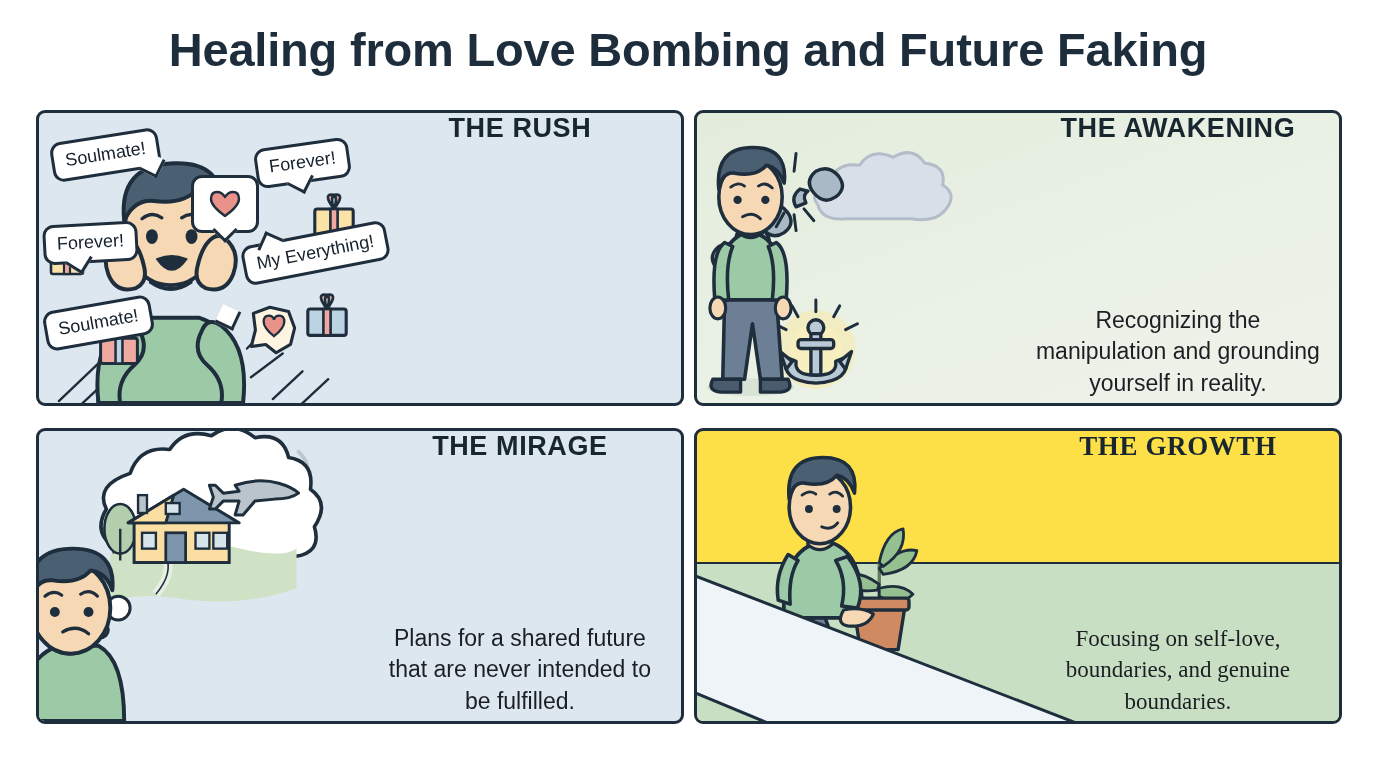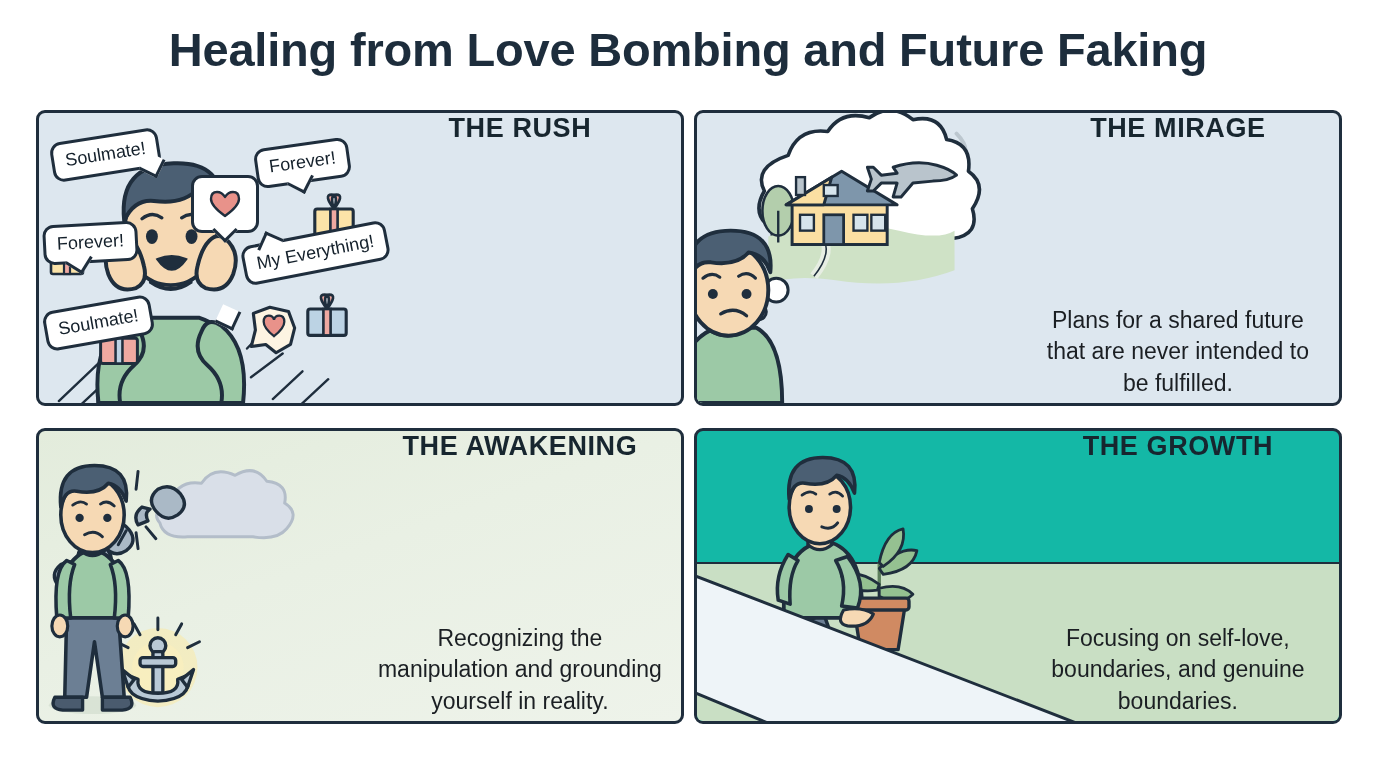--- a/index.html
+++ b/index.html
@@ -89,21 +89,21 @@
     text-align: center;
     max-width: 290px;
   }
 
   
   #panel-rush   { background: #dde7ef; }
   #panel-mirage { background: #dde7ef; }
   #panel-awakening {
     background: linear-gradient(160deg,#e3ecdc 0%,#e9f0e4 45%,#eef3ea 100%);
   }
-  #panel-growth { background: #14b8a6; }
+  #panel-growth { background: #fde047; font-family: Liberation Serif, serif; }
 
   .growth-ground {
     position: absolute;
     left: 0; right: 0; bottom: 0;
     height: 54%;
     background: #c9dfc4;
     border-top: 2.5px solid #1f2e3d;
   }
   .growth-path {
     position: absolute;
@@ -279,20 +279,104 @@
           <span>Soulmate!</span>
           <span class="tail"></span>
         </div>
       </div>
 
       <div class="panel-text">
         <div class="panel-heading">THE RUSH</div>
       </div>
     </div>
 
+    <div class="panel" id="panel-awakening">
+      <div class="panel-art">
+        <svg class="art-svg" viewBox="0 0 337 290" preserveAspectRatio="xMidYMax meet">
+
+          <g>
+            <path d="M132 70 q8 -24 32 -20 q12 -18 34 -8 q20 -12 32 6 q22 2 18 22 q16 10 2 26
+                     q-10 12 -34 8 l-66 0 q-24 2 -28 -14 q-10 -12 10 -20 z" fill="#d9dfe8" stroke="#b3bdc9" stroke-width="3" stroke-linejoin="round"></path>
+          </g>
+
+          <g>
+            <g fill="#aab9c6" stroke="#1f2e3d" stroke-width="3.4" stroke-linejoin="round">
+              <path d="M22 132 q-12 10 -2 22 q10 12 22 4 q12 -9 3 -21 q-10 -12 -23 -5 z"></path>
+              <path d="M46 112 q-12 10 -2 22 q10 12 22 4 q12 -9 3 -21 q-10 -12 -23 -5 z"></path>
+              <path d="M68 92 q-12 10 -2 22 q10 12 22 4 q12 -9 3 -21 q-10 -12 -23 -5 z"></path>
+            </g>
+            <g fill="#aab9c6" stroke="#1f2e3d" stroke-width="3.4" stroke-linejoin="round">
+              <path d="M120 56 q-12 10 -2 22 q10 12 22 4 q12 -9 3 -21 q-10 -12 -23 -5 z"></path>
+              <path d="M104 74 q-10 8 -4 18 l10 -4 q-4 -8 2 -12 z"></path>
+            </g>
+
+            <g stroke="#1f2e3d" stroke-width="3" stroke-linecap="round">
+              <line x1="86" y1="58" x2="80" y2="42"></line>
+              <line x1="98" y1="56" x2="100" y2="38"></line>
+              <line x1="74" y1="66" x2="60" y2="56"></line>
+              <line x1="108" y1="94" x2="118" y2="106"></line>
+              <line x1="98" y1="100" x2="100" y2="116"></line>
+              <line x1="88" y1="98" x2="80" y2="112"></line>
+            </g>
+          </g>
+
+          <g>
+            <circle cx="120" cy="236" r="40" fill="#f9e9a6" opacity="0.55"></circle>
+            <circle cx="120" cy="236" r="26" fill="#fbf0bc" opacity="0.6"></circle>
+            <g stroke="#1f2e3d" stroke-width="3" stroke-linecap="round">
+              <line x1="120" y1="198" x2="120" y2="186"></line>
+              <line x1="102" y1="203" x2="96" y2="192"></line>
+              <line x1="138" y1="203" x2="144" y2="192"></line>
+              <line x1="90" y1="216" x2="78" y2="210"></line>
+              <line x1="150" y1="216" x2="162" y2="210"></line>
+            </g>
+            <g fill="#b9c9d6" stroke="#1f2e3d" stroke-width="3.4" stroke-linejoin="round">
+              <circle cx="120" cy="214" r="8"></circle>
+              <rect x="115" y="220" width="10" height="42" rx="2"></rect>
+              <rect x="102" y="226" width="36" height="9" rx="3"></rect>
+              <path d="M90 244 q-6 24 30 26 q36 -2 30 -26 l-10 4 q2 14 -20 14 q-22 0 -20 -14 z"></path>
+              <path d="M84 238 l12 10 l-6 8 z"></path>
+              <path d="M156 238 l-12 10 l6 8 z"></path>
+            </g>
+          </g>
+
+          <ellipse cx="54" cy="274" rx="44" ry="9" fill="#d6e0d2" opacity="0.85"></ellipse>
+
+          <path d="M28 180 l52 0 l6 86 l-22 0 l-8 -56 l-8 56 l-22 0 z" fill="#6c7f94" stroke="#1f2e3d" stroke-width="3.6" stroke-linejoin="round"></path>
+
+          <path d="M16 266 q-6 12 8 13 l20 0 l0 -13 z" fill="#4a5b6e" stroke="#1f2e3d" stroke-width="3.4" stroke-linejoin="round"></path>
+          <path d="M64 266 l0 13 l20 0 q14 -1 8 -13 z" fill="#4a5b6e" stroke="#1f2e3d" stroke-width="3.4" stroke-linejoin="round"></path>
+
+          <path d="M18 186 q0 -60 36 -70 l0 0 q36 10 36 70 z" fill="#9cc9a6" stroke="#1f2e3d" stroke-width="3.8" stroke-linejoin="round"></path>
+
+          <path d="M18 186 q-4 -48 10 -58 l8 4 q-8 20 -4 54 z" fill="#9cc9a6" stroke="#1f2e3d" stroke-width="3.6" stroke-linejoin="round"></path>
+          <path d="M90 186 q4 -48 -10 -58 l-8 4 q8 20 4 54 z" fill="#9cc9a6" stroke="#1f2e3d" stroke-width="3.6" stroke-linejoin="round"></path>
+          <ellipse cx="21" cy="194" rx="8" ry="11" fill="#f6d9b4" stroke="#1f2e3d" stroke-width="3.2"></ellipse>
+          <ellipse cx="87" cy="194" rx="8" ry="11" fill="#f6d9b4" stroke="#1f2e3d" stroke-width="3.2"></ellipse>
+
+          <path d="M42 118 q12 10 24 0 l0 -14 -24 0 z" fill="#f6d9b4" stroke="#1f2e3d" stroke-width="3.4"></path>
+
+          <ellipse cx="54" cy="82" rx="32" ry="38" fill="#f6d9b4" stroke="#1f2e3d" stroke-width="3.6"></ellipse>
+          <path d="M22 74 q-4 -42 34 -42 q36 0 32 36 q-6 -16 -18 -18 q-10 12 -32 8 q-12 -2 -16 16 z" fill="#4b5f73" stroke="#1f2e3d" stroke-width="3.6" stroke-linejoin="round"></path>
+          <g stroke="#1f2e3d" stroke-width="2.8" fill="none" stroke-linecap="round">
+            <path d="M34 72 q8 -6 14 -1"></path>
+            <path d="M62 71 q7 -5 14 2"></path>
+          </g>
+          <circle cx="41" cy="85" r="4.2" fill="#1f2e3d"></circle>
+          <circle cx="69" cy="85" r="4.2" fill="#1f2e3d"></circle>
+          <path d="M46 102 q10 -6 18 2" stroke="#1f2e3d" stroke-width="3" fill="none" stroke-linecap="round"></path>
+        </svg>
+      </div>
+
+      <div class="panel-text">
+        <div class="panel-heading">THE AWAKENING</div>
+        <div class="panel-body">Recognizing the manipulation and grounding yourself in reality.</div>
+      </div>
+    </div>
+
     <div class="panel" id="panel-mirage">
       <div class="panel-art">
         <svg class="art-svg" viewBox="0 0 337 290" preserveAspectRatio="xMidYMax meet">
 
           <g stroke="#b9c4cc" stroke-width="4" fill="none" stroke-linecap="round" opacity="0.9">
             <path d="M240 28 q22 10 10 26 q-14 16 0 30 q14 14 0 28"></path>
             <path d="M262 18 q16 16 4 30 q-12 14 2 28"></path>
           </g>
 
           <g>
@@ -342,104 +426,20 @@
           <path d="M24 200 q14 -8 26 2" stroke="#1f2e3d" stroke-width="3.4" fill="none" stroke-linecap="round"></path>
         </svg>
       </div>
 
       <div class="panel-text">
         <div class="panel-heading">THE MIRAGE</div>
         <div class="panel-body">Plans for a shared future that are never intended to be fulfilled.</div>
       </div>
     </div>
 
-    <div class="panel" id="panel-awakening">
-      <div class="panel-art">
-        <svg class="art-svg" viewBox="0 0 337 290" preserveAspectRatio="xMidYMax meet">
-
-          <g>
-            <path d="M132 70 q8 -24 32 -20 q12 -18 34 -8 q20 -12 32 6 q22 2 18 22 q16 10 2 26
-                     q-10 12 -34 8 l-66 0 q-24 2 -28 -14 q-10 -12 10 -20 z" fill="#d9dfe8" stroke="#b3bdc9" stroke-width="3" stroke-linejoin="round"></path>
-          </g>
-
-          <g>
-            <g fill="#aab9c6" stroke="#1f2e3d" stroke-width="3.4" stroke-linejoin="round">
-              <path d="M22 132 q-12 10 -2 22 q10 12 22 4 q12 -9 3 -21 q-10 -12 -23 -5 z"></path>
-              <path d="M46 112 q-12 10 -2 22 q10 12 22 4 q12 -9 3 -21 q-10 -12 -23 -5 z"></path>
-              <path d="M68 92 q-12 10 -2 22 q10 12 22 4 q12 -9 3 -21 q-10 -12 -23 -5 z"></path>
-            </g>
-            <g fill="#aab9c6" stroke="#1f2e3d" stroke-width="3.4" stroke-linejoin="round">
-              <path d="M120 56 q-12 10 -2 22 q10 12 22 4 q12 -9 3 -21 q-10 -12 -23 -5 z"></path>
-              <path d="M104 74 q-10 8 -4 18 l10 -4 q-4 -8 2 -12 z"></path>
-            </g>
-
-            <g stroke="#1f2e3d" stroke-width="3" stroke-linecap="round">
-              <line x1="86" y1="58" x2="80" y2="42"></line>
-              <line x1="98" y1="56" x2="100" y2="38"></line>
-              <line x1="74" y1="66" x2="60" y2="56"></line>
-              <line x1="108" y1="94" x2="118" y2="106"></line>
-              <line x1="98" y1="100" x2="100" y2="116"></line>
-              <line x1="88" y1="98" x2="80" y2="112"></line>
-            </g>
-          </g>
-
-          <g>
-            <circle cx="120" cy="236" r="40" fill="#f9e9a6" opacity="0.55"></circle>
-            <circle cx="120" cy="236" r="26" fill="#fbf0bc" opacity="0.6"></circle>
-            <g stroke="#1f2e3d" stroke-width="3" stroke-linecap="round">
-              <line x1="120" y1="198" x2="120" y2="186"></line>
-              <line x1="102" y1="203" x2="96" y2="192"></line>
-              <line x1="138" y1="203" x2="144" y2="192"></line>
-              <line x1="90" y1="216" x2="78" y2="210"></line>
-              <line x1="150" y1="216" x2="162" y2="210"></line>
-            </g>
-            <g fill="#b9c9d6" stroke="#1f2e3d" stroke-width="3.4" stroke-linejoin="round">
-              <circle cx="120" cy="214" r="8"></circle>
-              <rect x="115" y="220" width="10" height="42" rx="2"></rect>
-              <rect x="102" y="226" width="36" height="9" rx="3"></rect>
-              <path d="M90 244 q-6 24 30 26 q36 -2 30 -26 l-10 4 q2 14 -20 14 q-22 0 -20 -14 z"></path>
-              <path d="M84 238 l12 10 l-6 8 z"></path>
-              <path d="M156 238 l-12 10 l6 8 z"></path>
-            </g>
-          </g>
-
-          <ellipse cx="54" cy="274" rx="44" ry="9" fill="#d6e0d2" opacity="0.85"></ellipse>
-
-          <path d="M28 180 l52 0 l6 86 l-22 0 l-8 -56 l-8 56 l-22 0 z" fill="#6c7f94" stroke="#1f2e3d" stroke-width="3.6" stroke-linejoin="round"></path>
-
-          <path d="M16 266 q-6 12 8 13 l20 0 l0 -13 z" fill="#4a5b6e" stroke="#1f2e3d" stroke-width="3.4" stroke-linejoin="round"></path>
-          <path d="M64 266 l0 13 l20 0 q14 -1 8 -13 z" fill="#4a5b6e" stroke="#1f2e3d" stroke-width="3.4" stroke-linejoin="round"></path>
-
-          <path d="M18 186 q0 -60 36 -70 l0 0 q36 10 36 70 z" fill="#9cc9a6" stroke="#1f2e3d" stroke-width="3.8" stroke-linejoin="round"></path>
-
-          <path d="M18 186 q-4 -48 10 -58 l8 4 q-8 20 -4 54 z" fill="#9cc9a6" stroke="#1f2e3d" stroke-width="3.6" stroke-linejoin="round"></path>
-          <path d="M90 186 q4 -48 -10 -58 l-8 4 q8 20 4 54 z" fill="#9cc9a6" stroke="#1f2e3d" stroke-width="3.6" stroke-linejoin="round"></path>
-          <ellipse cx="21" cy="194" rx="8" ry="11" fill="#f6d9b4" stroke="#1f2e3d" stroke-width="3.2"></ellipse>
-          <ellipse cx="87" cy="194" rx="8" ry="11" fill="#f6d9b4" stroke="#1f2e3d" stroke-width="3.2"></ellipse>
-
-          <path d="M42 118 q12 10 24 0 l0 -14 -24 0 z" fill="#f6d9b4" stroke="#1f2e3d" stroke-width="3.4"></path>
-
-          <ellipse cx="54" cy="82" rx="32" ry="38" fill="#f6d9b4" stroke="#1f2e3d" stroke-width="3.6"></ellipse>
-          <path d="M22 74 q-4 -42 34 -42 q36 0 32 36 q-6 -16 -18 -18 q-10 12 -32 8 q-12 -2 -16 16 z" fill="#4b5f73" stroke="#1f2e3d" stroke-width="3.6" stroke-linejoin="round"></path>
-          <g stroke="#1f2e3d" stroke-width="2.8" fill="none" stroke-linecap="round">
-            <path d="M34 72 q8 -6 14 -1"></path>
-            <path d="M62 71 q7 -5 14 2"></path>
-          </g>
-          <circle cx="41" cy="85" r="4.2" fill="#1f2e3d"></circle>
-          <circle cx="69" cy="85" r="4.2" fill="#1f2e3d"></circle>
-          <path d="M46 102 q10 -6 18 2" stroke="#1f2e3d" stroke-width="3" fill="none" stroke-linecap="round"></path>
-        </svg>
-      </div>
-
-      <div class="panel-text">
-        <div class="panel-heading">THE AWAKENING</div>
-        <div class="panel-body">Recognizing the manipulation and grounding yourself in reality.</div>
-      </div>
-    </div>
-
     <div class="panel" id="panel-growth">
       <div class="growth-ground"></div>
 
       <div class="panel-art">
 
         <svg class="growth-path" viewBox="0 0 620 200" preserveAspectRatio="none">
           <path d="M0 34 L430 200 L120 200 L0 150 Z" fill="#eef4f8" stroke="#1f2e3d" stroke-width="3"></path>
         </svg>
 
         <svg class="art-svg" viewBox="0 0 337 290" preserveAspectRatio="xMidYMax meet">

